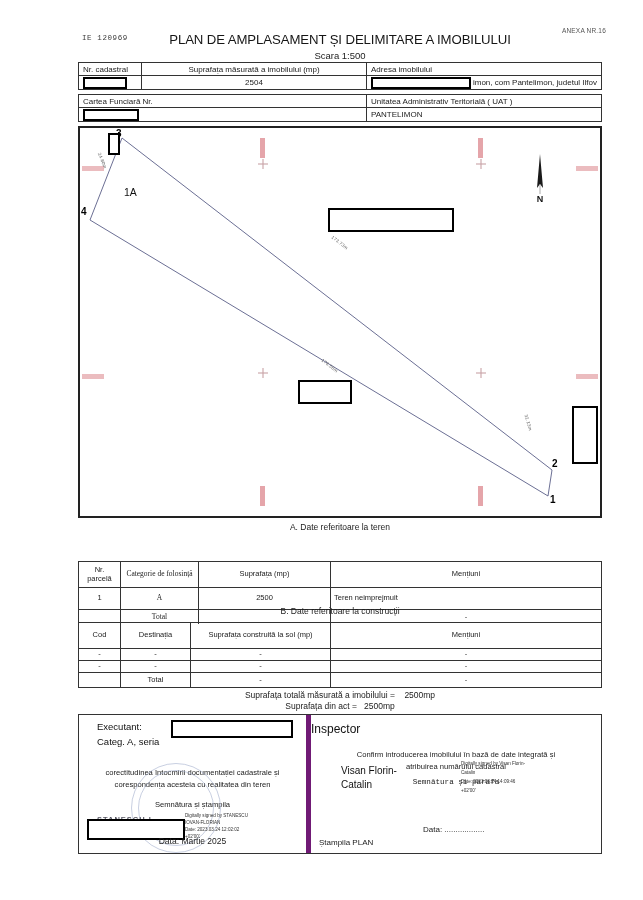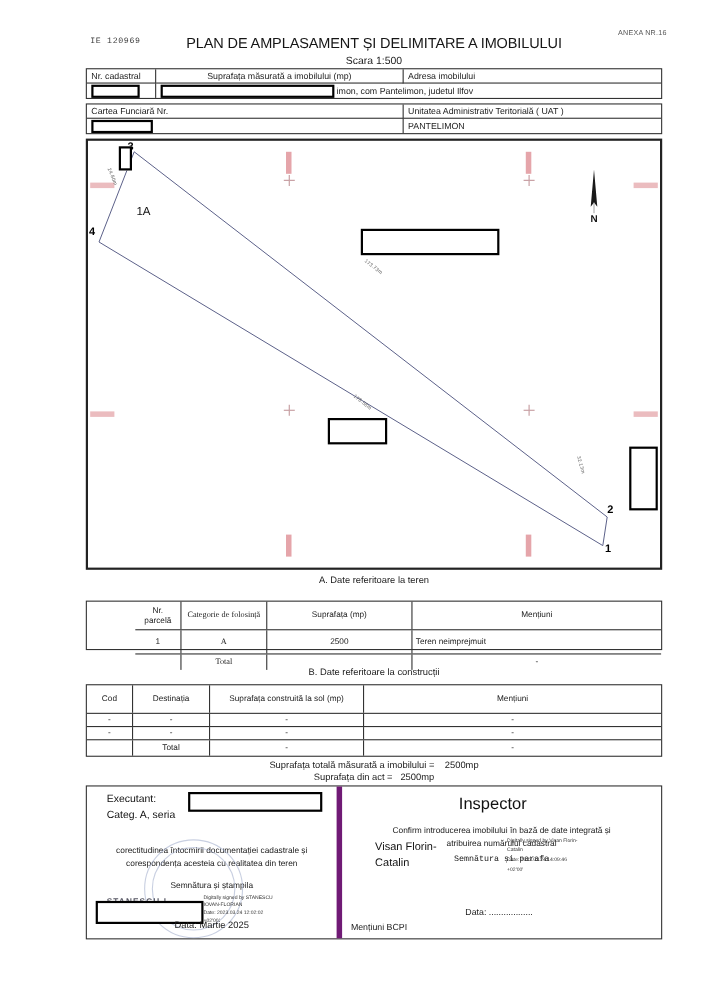--- a/index.html
+++ b/index.html
@@ -185,21 +185,21 @@
     align-items: center;
     justify-content: center;
     text-align: center;
     padding: 1px 3px;
     overflow: hidden;
     line-height: 1.15;
   }
   .dtable .dcell:last-child { border-right: none; }
   .dcell.left { justify-content: flex-start; text-align: left; }
 
-  #tbl-a { left: 8px; top: 524px; width: 524px; height: 45px; padding-left: 44px; }
+  #tbl-a { left: 8px; top: 539px; width: 524px; height: 62px; }
   .a1 { width: 42px; }
   .a2 { width: 78px; font-family: Liberation Serif, serif; }
   .a3 { width: 132px; }
   .a4 { flex: 1; }
   #tbl-a .hrow { height: 26px; }
   #tbl-a .brow { height: 22px; }
   #tbl-a .trow { height: 14px; }
 
   #tbl-b { left: 8px; top: 600px; width: 524px; height: 66px; }
   .b1 { width: 42px; }
@@ -237,22 +237,21 @@
     position: relative;
   }
   #insp-pane {
     flex: 1;
     position: relative;
   }
   .pane-title {
     position: absolute;
     left: 0; right: 16px;
     top: 7px;
-    text-align: center;
-    font-size: 15px;
+    font-size: 12px;
     color: #111;
   }
   .pane-txt {
     position: absolute;
     left: 0; right: 0;
     text-align: center;
     font-size: 7.6px;
     color: #1b1b1b;
     line-height: 1.45;
   }
@@ -346,20 +345,21 @@
     <div class="itable" id="tbl-cad">
       <div class="row">
         <div class="cell c-a">Nr. cadastral</div>
         <div class="cell c-b">Suprafața măsurată a imobilului (mp)</div>
         <div class="cell c-c">Adresa imobilului</div>
       </div>
       <div class="row">
         <div class="cell c-a">
           <div class="redact" id="rd-cad"></div>
         </div>
+        <div class="cell c-b">2504</div>
         <div class="cell c-c">
           <div class="redact" id="rd-adr"></div>
           <span class="addr-txt">imon, com Pantelimon, judetul Ilfov</span>
         </div>
       </div>
     </div>
 
     <div class="itable" id="tbl-cf">
       <div class="row">
         <div class="cell cf-a">Cartea Funciară Nr.</div>
@@ -521,19 +521,19 @@
 
         <div class="insp-name" style="left:30px; top:50px;">Visan Florin-</div>
         <div class="insp-name" style="left:30px; top:64px;">Catalin</div>
 
         <div class="dsig" style="left:150px; top:46px;">Digitally signed by Visan Florin-</div>
         <div class="dsig" style="left:150px; top:55px;">Catalin</div>
         <div class="dsig" style="left:150px; top:64px;">Date: 2023.03.24 14:09:46</div>
         <div class="dsig" style="left:150px; top:73px;">+02'00'</div>
 
         <div class="data-line" style="left:112px; top:110px;">Data: ..................</div>
-        <div class="stamp-bcpi">Mențiuni BCPI</div>
+        <div class="stamp-bcpi">Ștampila PLAN</div>
       </div>
 
     </div>
 
   </div>
 </div>
 
 </body></html>

